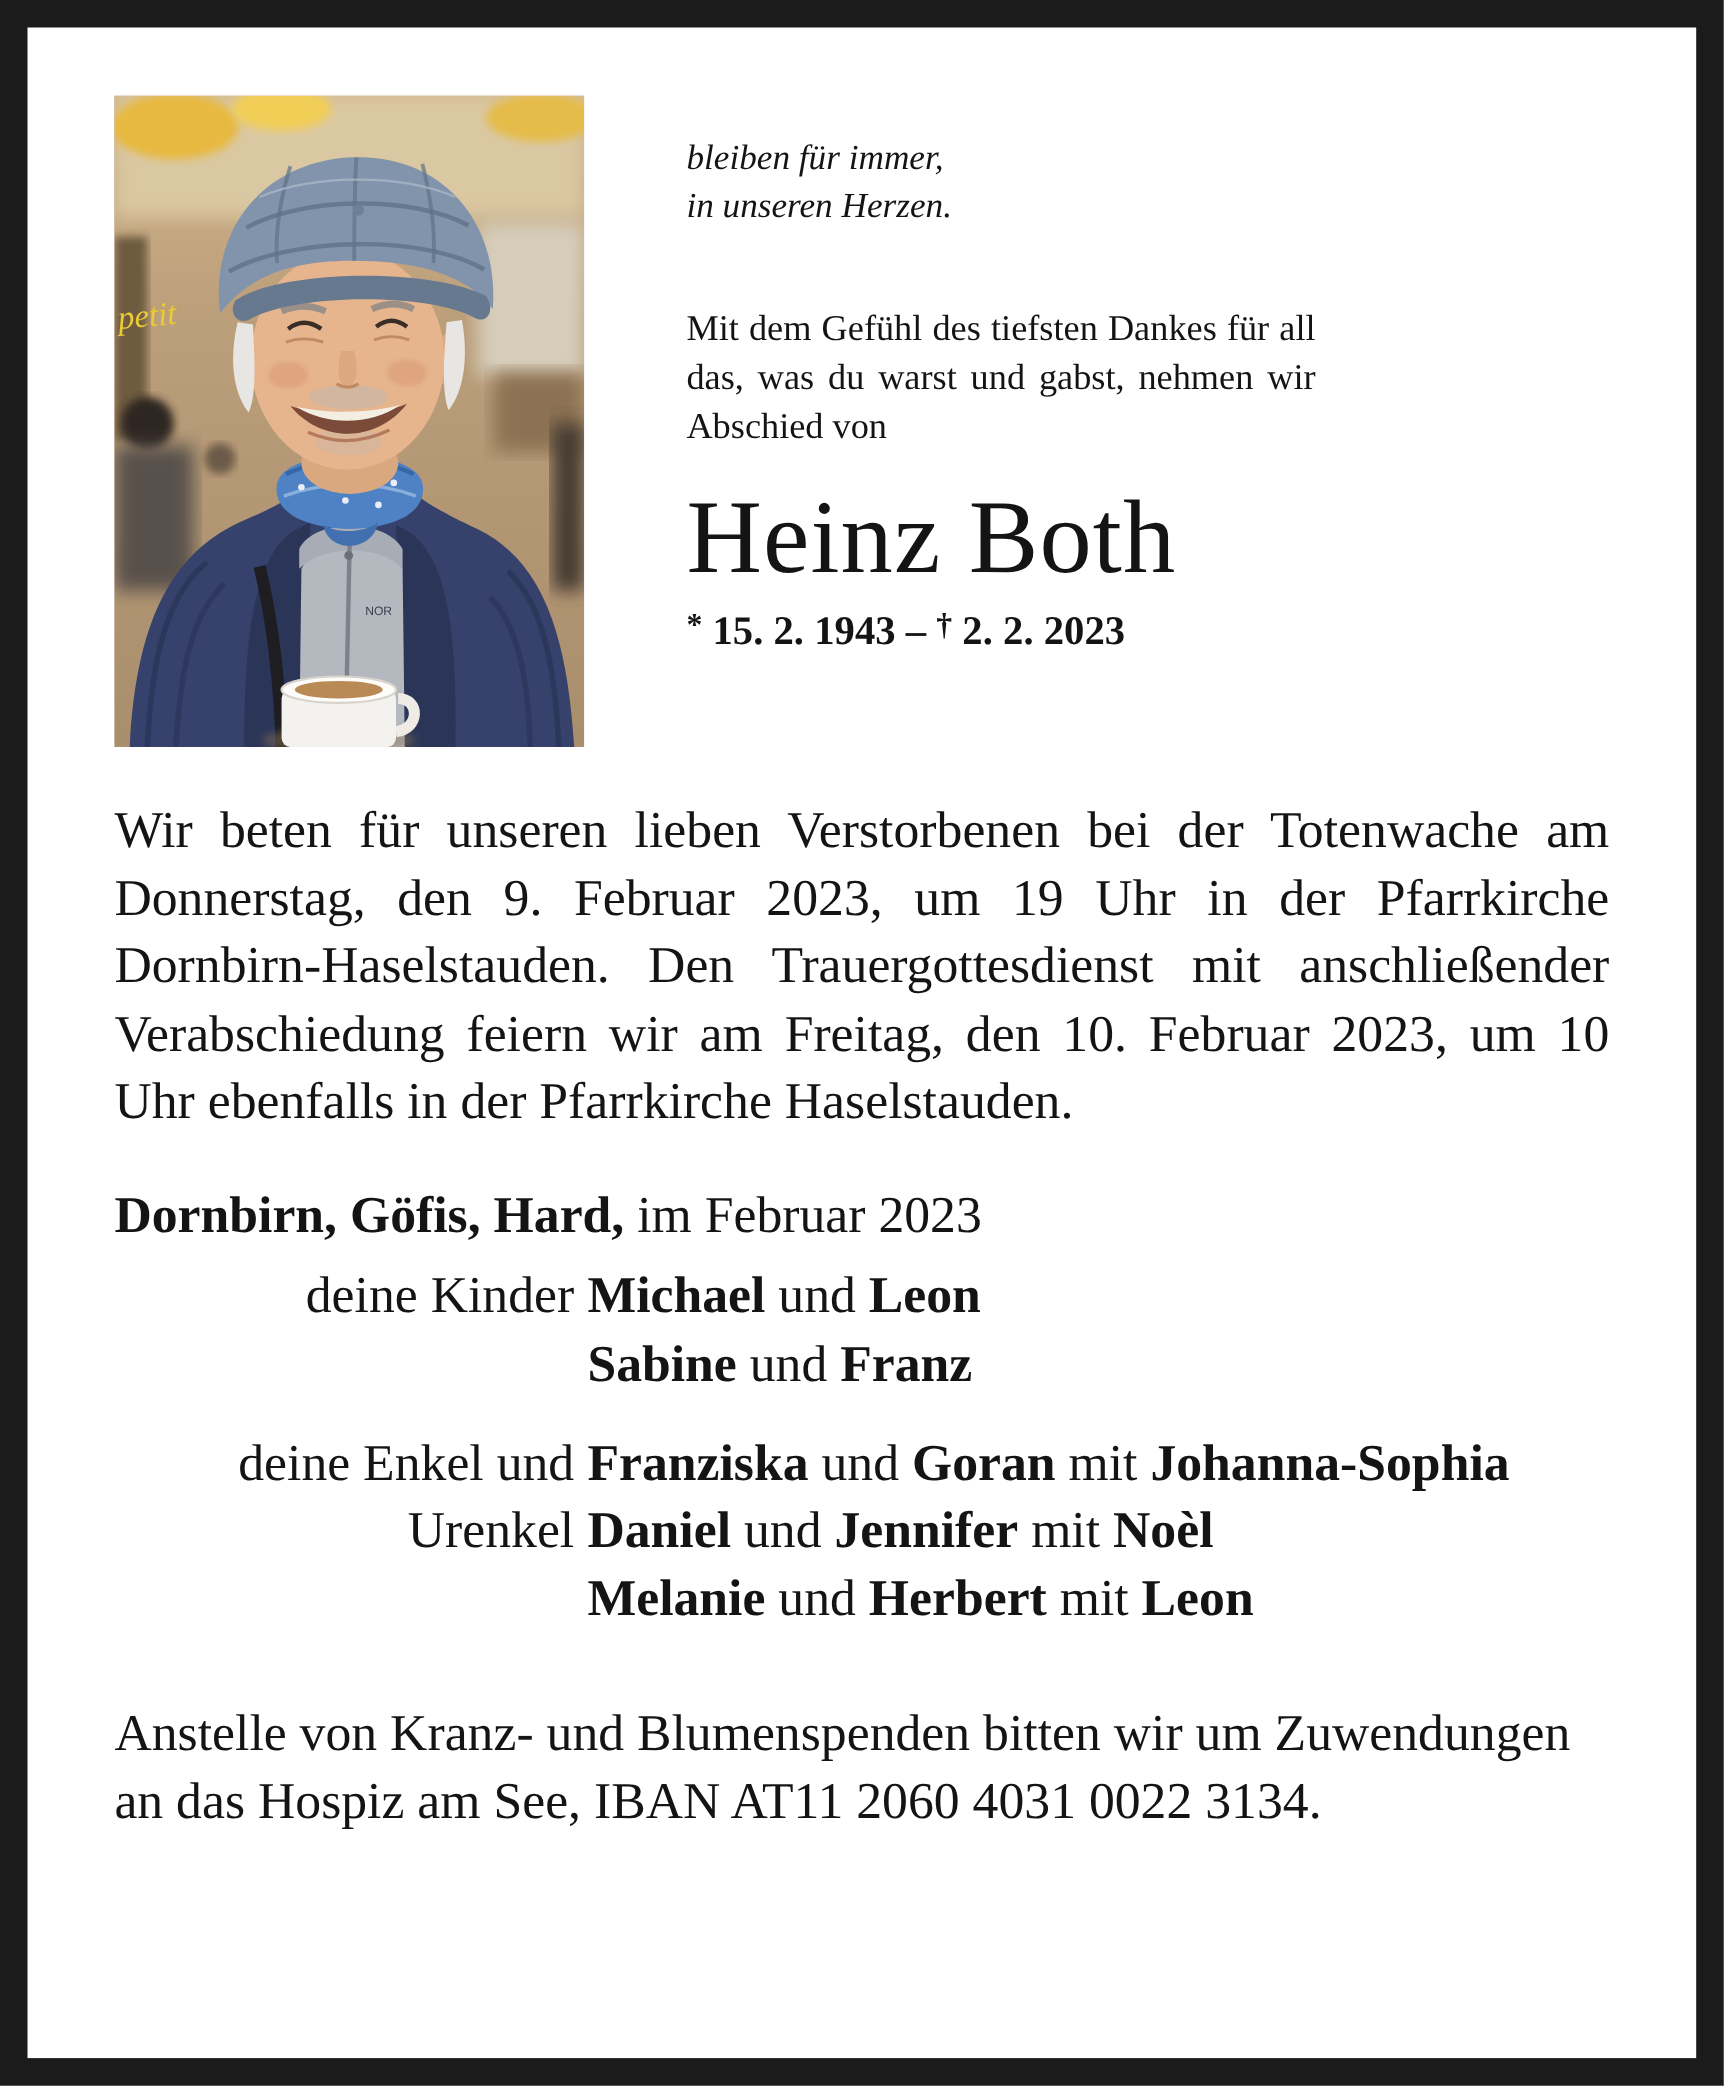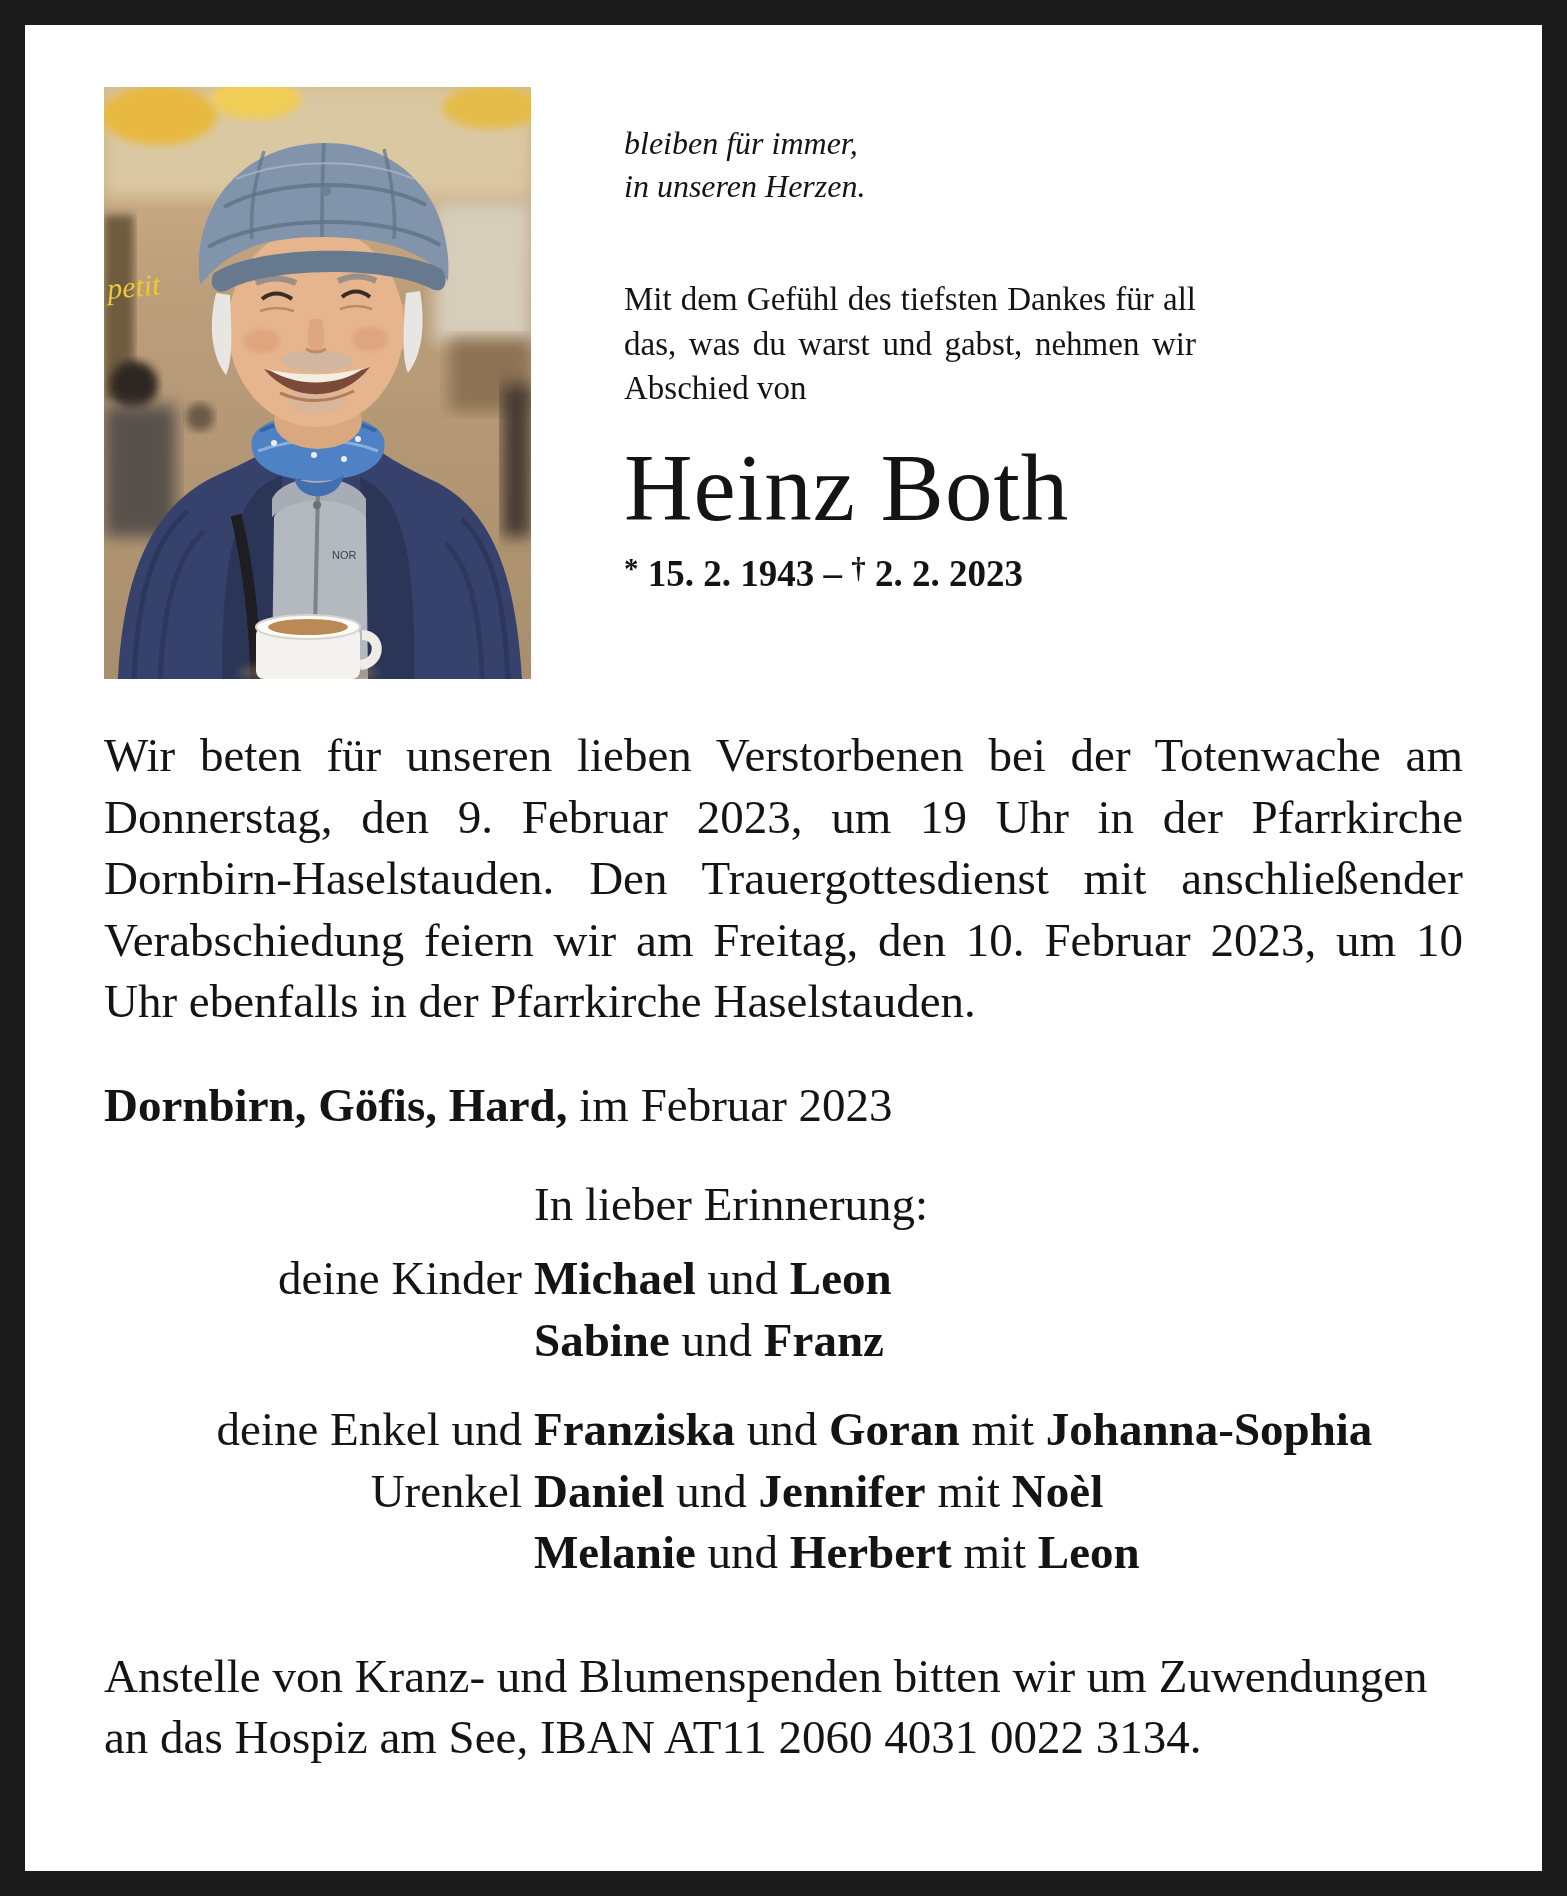--- a/index.html
+++ b/index.html
@@ -181,21 +181,20 @@
     </div>
 
     <p class="body-text para1">Wir beten für unseren lieben Verstorbenen bei der Totenwache am Donnerstag, den 9. Februar 2023, um 19 Uhr in der Pfarrkirche Dornbirn-Haselstauden. Den Trauergottesdienst mit anschließender Verabschiedung feiern wir am Freitag, den 10. Februar 2023, um 10 Uhr ebenfalls in der Pfarrkirche Haselstauden.</p>
 
 
     <p class="body-text location">
       <b>Dornbirn, Göfis, Hard,</b>
       <span>im Februar 2023</span>
     </p>
 
-    <p class="body-text mem-heading">In lieber Erinnerung:</p>
 
     <div class="body-text mem-row row-children">
       <div class="mem-label">deine Kinder</div>
       <div class="mem-names">
         <div>
           <span class="nm">Michael</span>
           <span>und</span>
           <span class="nm">Leon</span>
         </div>
         <div>

